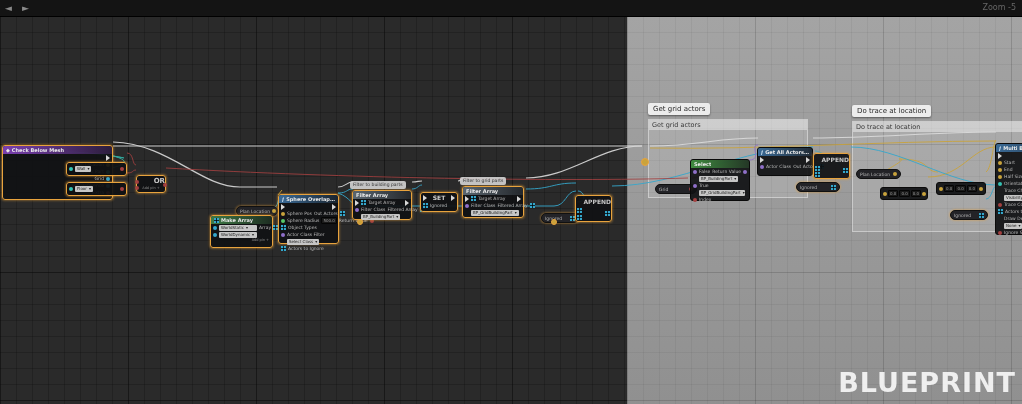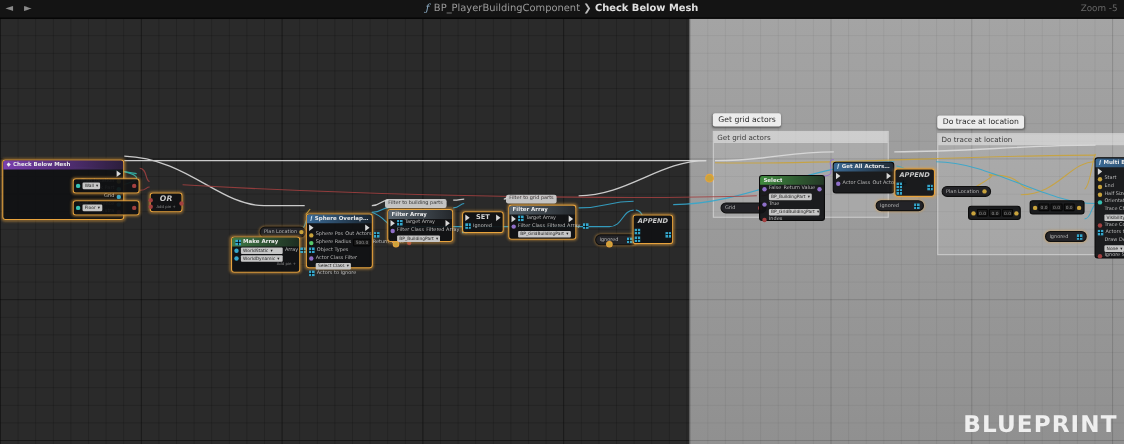--- a/index.html
+++ b/index.html
@@ -24,21 +24,21 @@
     background-size:128px 128px,128px 128px,16px 16px,16px 16px;}
   #light{position:absolute;left:627px;top:0;width:395px;height:388px;
     background-color:#9c9c9c;
     background-image:
       linear-gradient(rgba(0,0,0,.10) 1px,transparent 1px),
       linear-gradient(90deg,rgba(0,0,0,.10) 1px,transparent 1px),
       linear-gradient(rgba(0,0,0,.05) 1px,transparent 1px),
       linear-gradient(90deg,rgba(0,0,0,.05) 1px,transparent 1px),
       linear-gradient(#a4a4a4,#909090);
     background-size:128px 128px,128px 128px,16px 16px,16px 16px,100% 100%;}
-  #wm{position:absolute;right:6px;bottom:6px;font-size:21px;font-weight:bold;letter-spacing:1px;
+  #wm{position:absolute;right:6px;bottom:6px;font-size:27px;font-weight:bold;letter-spacing:1px;
       color:rgba(255,255,255,.85);}
   
   .comment{position:absolute;background:rgba(255,255,255,.13);border:1px solid rgba(255,255,255,.4);}
   .chead{background:rgba(255,255,255,.42);color:#3b3b3b;font-size:6.5px;height:10px;line-height:10px;
          padding:0 3px;white-space:nowrap;overflow:hidden;}
   .tooltip{position:absolute;background:#ececec;color:#2b2b2b;font-size:7px;line-height:12px;
            padding:0 5px;border-radius:2px;box-shadow:0 1px 2px rgba(0,0,0,.45);z-index:6;}
   .bubble{position:absolute;background:#d4d4d4;color:#333;font-size:4.5px;line-height:8px;
           padding:0 3px;border-radius:2px;z-index:4;opacity:.9;}
   
@@ -67,36 +67,33 @@
   .exec{width:0;height:0;border-style:solid;border-width:3px 0 3px 4.5px;
         border-color:transparent transparent transparent #d8d8d8;flex:0 0 auto;}
   .dd{background:#c6c6c6;color:#1e1e1e;font-size:4px;line-height:6px;height:6px;padding:0 2px;
       border-radius:1px;display:inline-flex;align-items:center;gap:2px;white-space:nowrap;overflow:hidden;}
   .vbox{background:#191919;border:1px solid #050505;color:#9a9a9a;font-size:4px;line-height:5px;
         height:5px;padding:0 1px;border-radius:1px;}
   .pill{position:absolute;box-sizing:border-box;height:10px;border-radius:5px;background:#232327;
         border:1px solid #101010;color:#b5b5b5;font-size:4.5px;display:flex;align-items:center;gap:2px;
         padding:0 3px;z-index:3;white-space:nowrap;}
   .knot{position:absolute;border-radius:50%;background:#c9a33c;border:1px solid #e8a33d;z-index:3;}
-  .bigtxt{text-align:center;font-weight:bold;color:#c8c8c8;font-style:italic;}
+  .bigtxt{text-align:right;font-weight:bold;color:#c8c8c8;}
   .addpin{text-align:center;font-size:3.5px;color:#8a8a8a;line-height:5px;}
   svg.wires{position:absolute;left:0;top:0;z-index:2;pointer-events:none;}
   .apin{position:absolute;}
 </style>
 </head>
 <body>
 
 <div id="app">
 
   <div id="titlebar">
     <span class="navbtn">◄</span>
     <span class="navbtn">►</span>
-    <div id="crumb">
-      <span class="fico">ƒ</span><span>BP_PlayerBuildingComponent</span><span class="sep">❯</span><span class="cur">Check Below Mesh</span>
-    </div>
     <span id="zoomlbl">Zoom -5</span>
   </div>
 
   <div id="graph">
 
     <div id="light"></div>
 
     <div class="comment" style="left:648px;top:103px;width:158px;height:77px">
       <div class="chead">Get grid actors</div>
     </div>

